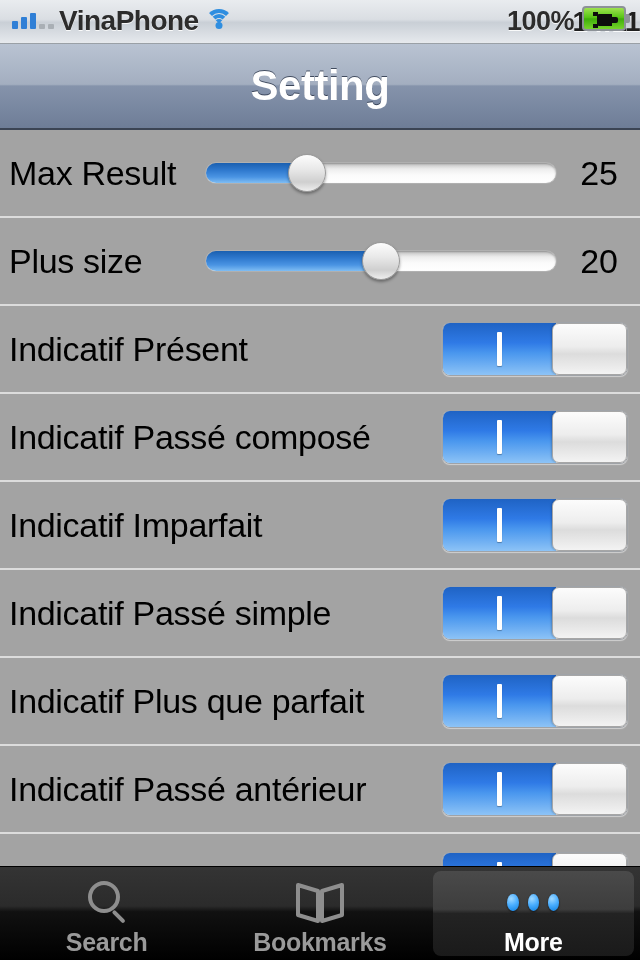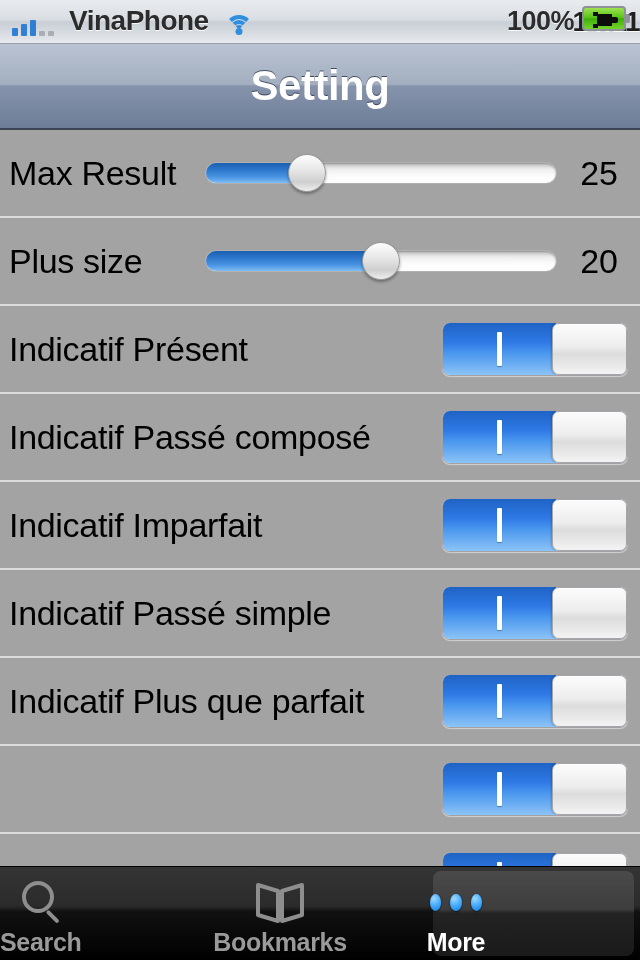--- a/index.html
+++ b/index.html
@@ -11,21 +11,21 @@
   }
   #screen { position:relative; width:640px; height:960px; background:#fff; }
 
   
   .statusbar{
     position:absolute; top:0; left:0; width:640px; height:44px;
     background:linear-gradient(to bottom,#e9ecef 0%,#dadee3 45%,#c9cfd6 52%,#e6e9ed 100%);
     border-bottom:1px solid #9aa0a6;
     display:flex; align-items:center;
   }
-  .sb-left{ display:flex; align-items:flex-end; margin-left:12px; gap:15px; }
+  .sb-left{ display:flex; margin-left:12px; gap:5px; }
   .bars{ display:flex; align-items:flex-end; gap:3px; height:22px; }
   .bar{ width:6px; border-radius:1px; }
   .bar.on{ background:#2f7fd6; }
   .bar.off{ background:#a9afb5; }
   .b1{height:8px;} .b2{height:12px;} .b3{height:16px;} .b4{height:5px;} .b5{height:5px;}
   .carrier{
     font-size:28px; font-weight:bold; color:#2c2c2c; line-height:1;
     text-shadow:0 1px 0 rgba(255,255,255,.85); letter-spacing:-0.5px;
     margin-bottom:1px;
   }
@@ -142,21 +142,21 @@
 
   
   .tabbar{
     position:absolute; bottom:0; left:0; width:640px; height:94px;
     background:linear-gradient(to bottom,#343434 0%,#2b2b2b 42%,#111111 48%,#000000 100%);
     border-top:1px solid #000;
     display:flex;
   }
   .tab{
     position:relative; flex:1; display:flex; flex-direction:column;
-    align-items:flex-start; justify-content:center; gap:2px; padding-top:8px;
+    align-items:center; justify-content:center; gap:2px; padding-top:8px;
   }
   .tab-hl{
     position:absolute; left:6px; right:6px; top:4px; bottom:4px;
     border-radius:8px;
     background:linear-gradient(to bottom,#4a4a4a 0%,#3d3d3d 45%,#232323 50%,#1a1a1a 100%);
   }
   .tab-inner{ position:relative; display:flex; flex-direction:column;
               align-items:center; justify-content:center; gap:1px; }
   .tab-ico{ width:52px; height:48px; position:relative; }
   .tab-label{ font-size:25px; color:#9a9a9a; font-weight:bold; letter-spacing:-0.3px; }
@@ -292,20 +292,21 @@
     <div class="row">
       <div class="row-label">Indicatif Plus que parfait</div>
       <div class="switch">
         <div class="sw-on">
             <div class="sw-mark"></div>
           </div>
         <div class="sw-knob"></div>
       </div>
     </div>
     <div class="row">
+      <div class="row-label">Indicatif Passé antérieur</div>
       <div class="switch">
         <div class="sw-on">
             <div class="sw-mark"></div>
           </div>
         <div class="sw-knob"></div>
       </div>
     </div>
 
     <div class="row partial">
       <div class="row-label"></div>

